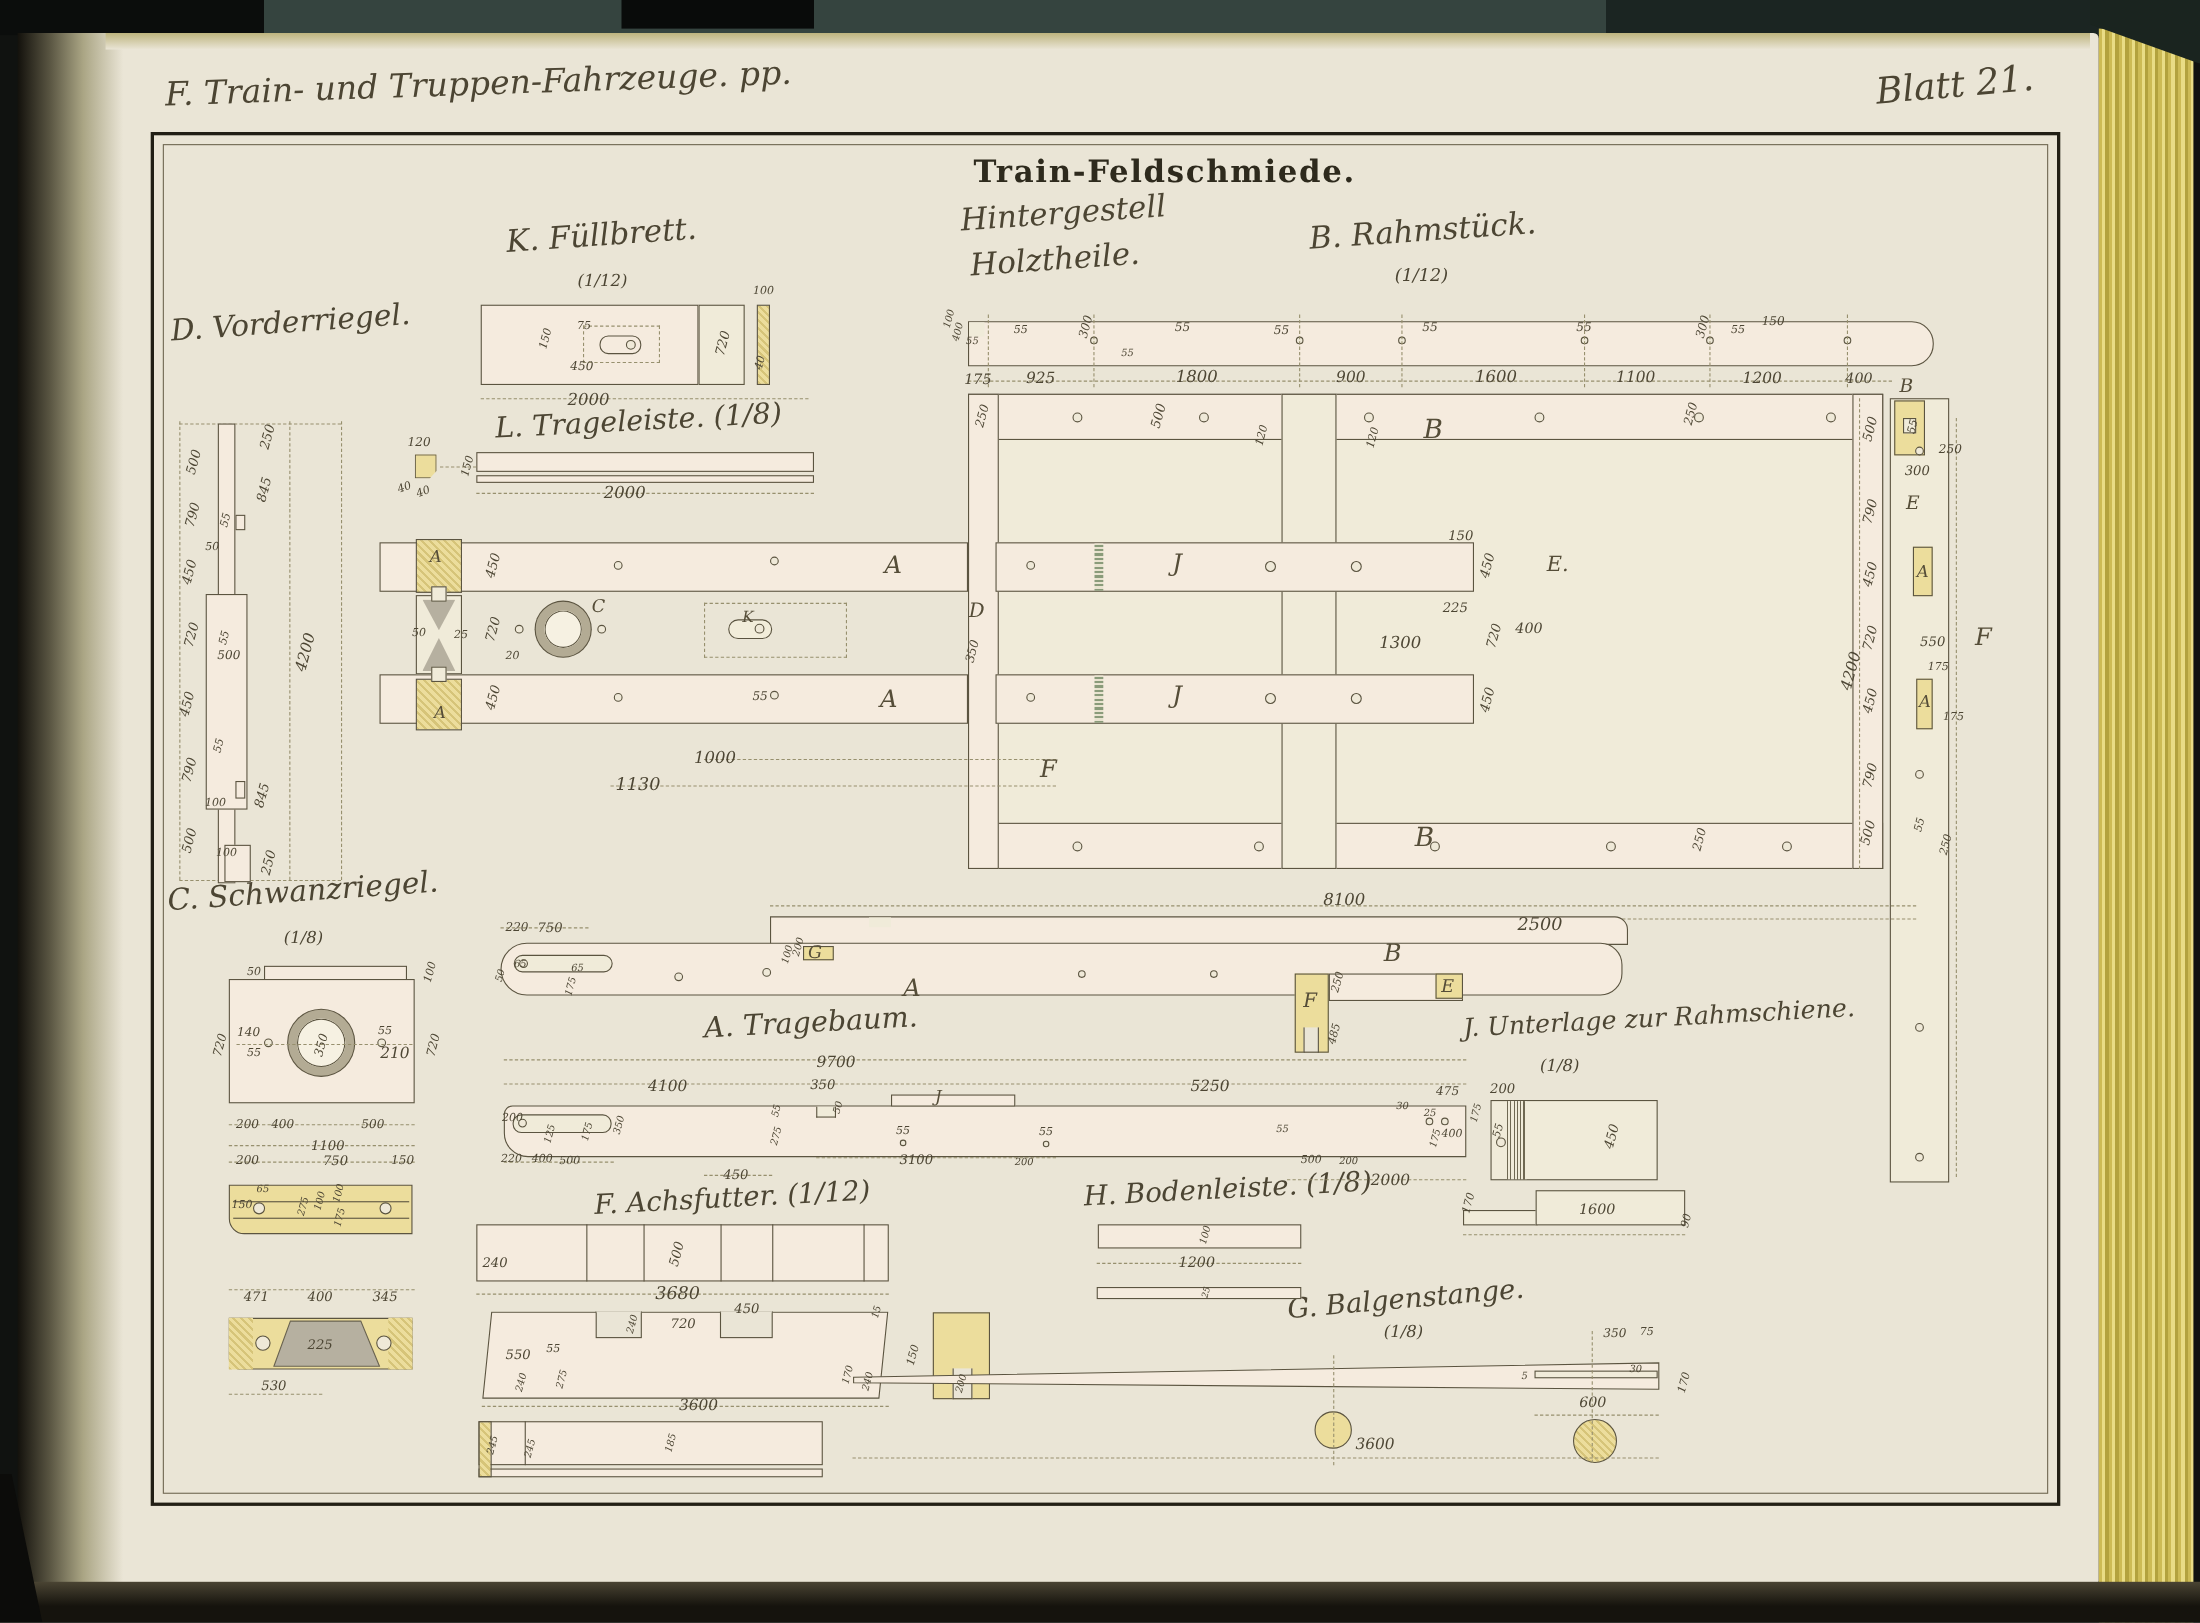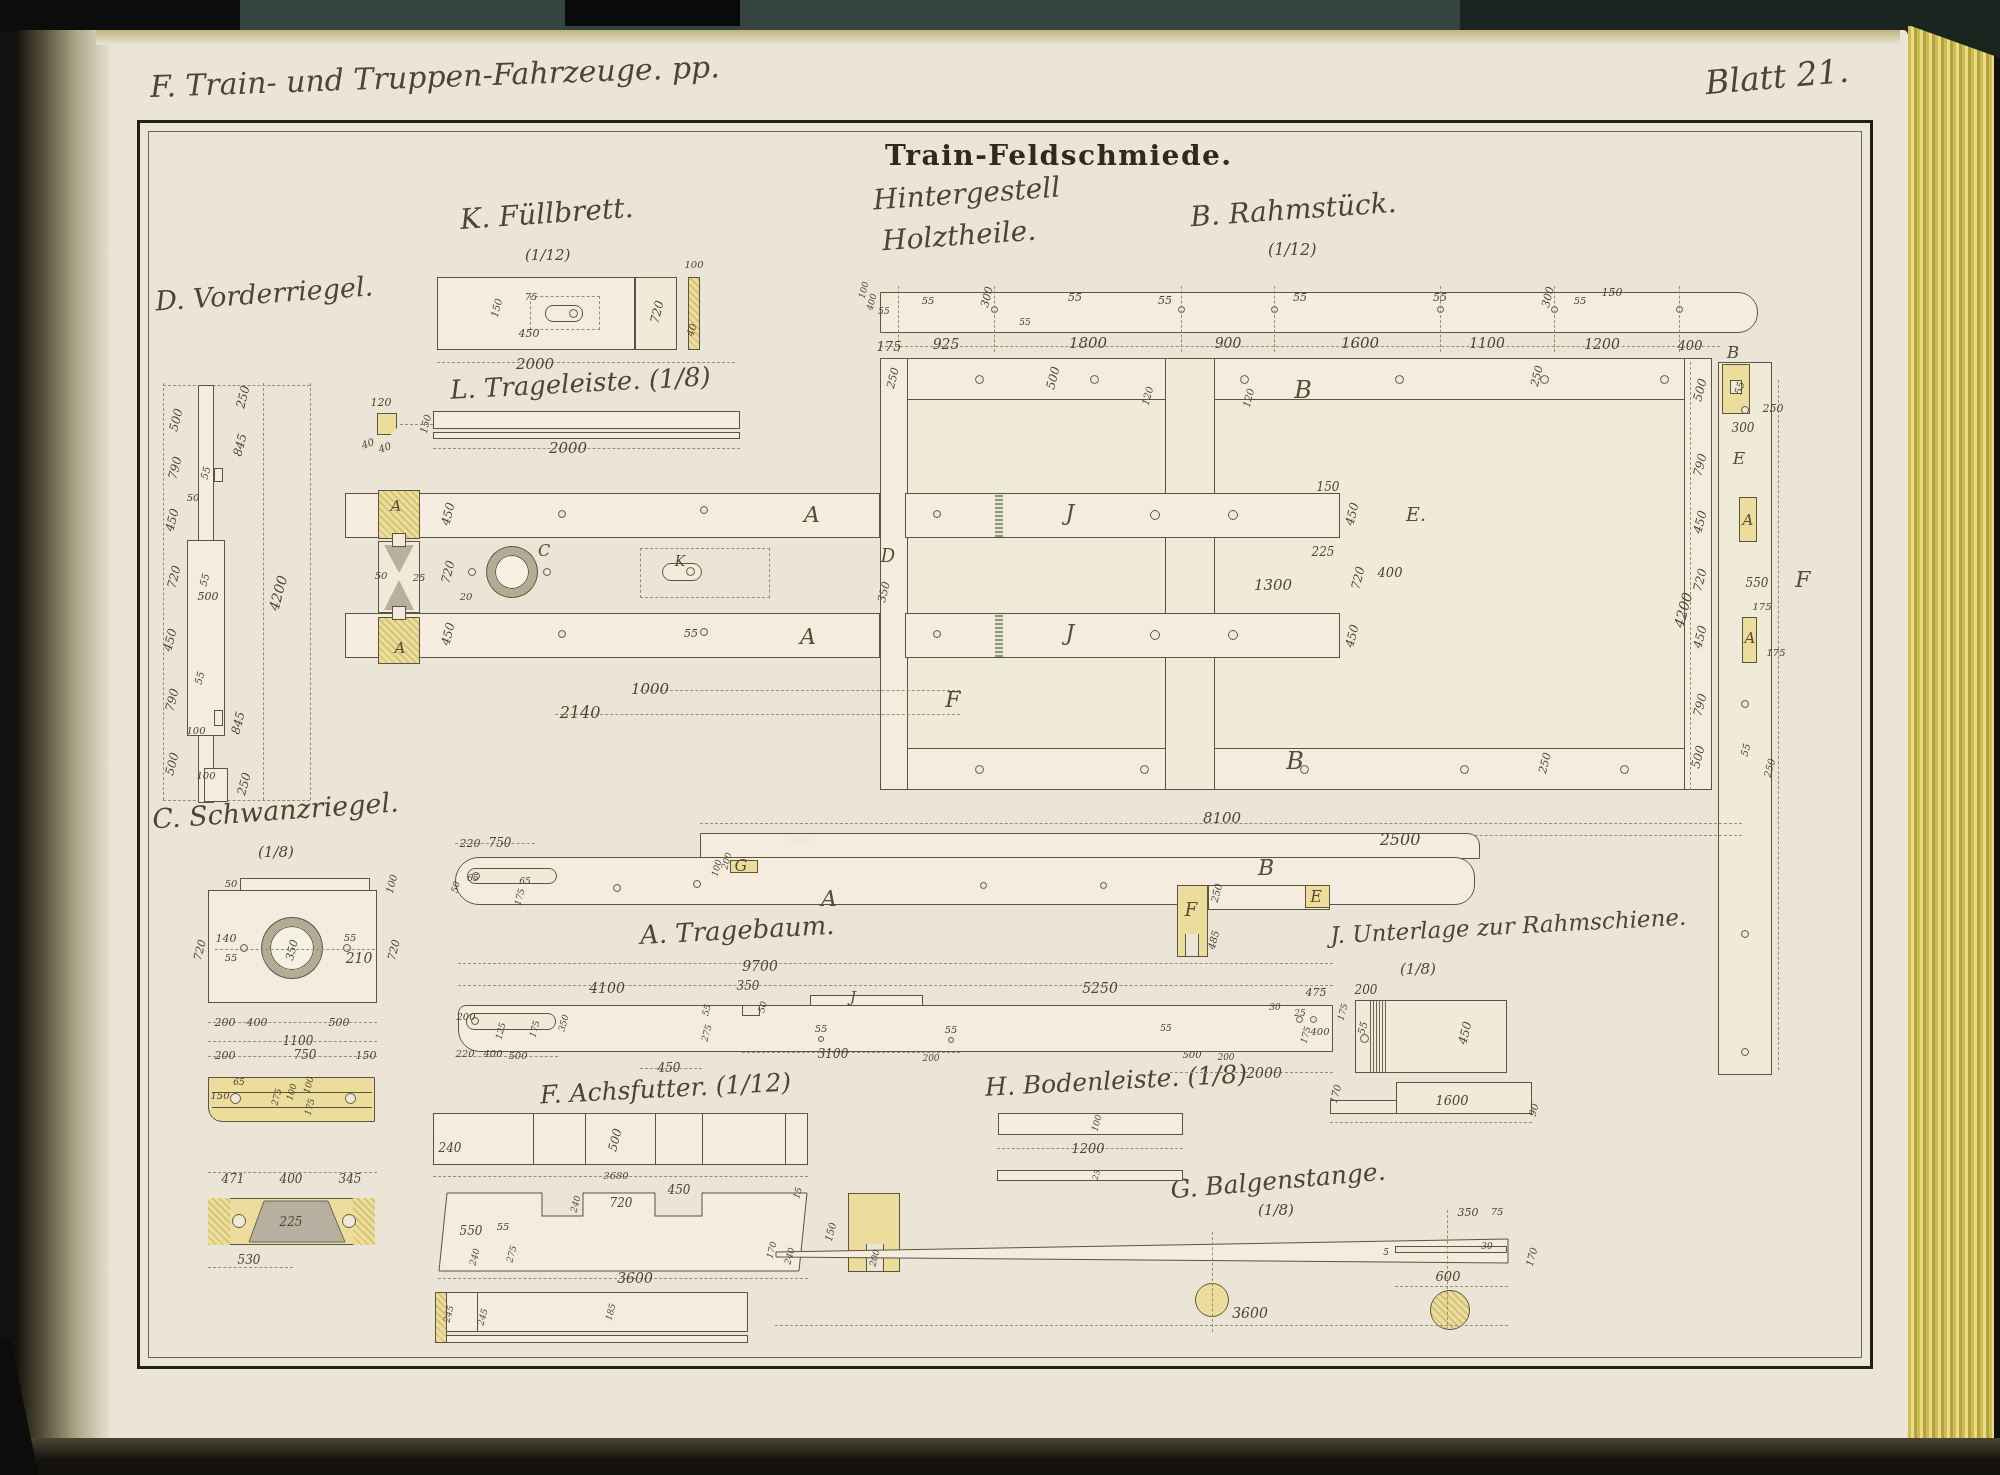--- a/index.html
+++ b/index.html
@@ -404,21 +404,21 @@
       <span class="lbl" style="left: 381px; top: 576px; font-size: 10px; transform: translate(-50%, -50%);">50</span>
       <span class="lbl" style="left: 419px; top: 578px; font-size: 10px; transform: translate(-50%, -50%);">25</span>
       <span class="lbl" style="left: 448px; top: 514px; font-size: 12px; transform: translate(-50%, -50%) rotate(-75deg);">450</span>
       <span class="lbl" style="left: 448px; top: 572px; font-size: 12px; transform: translate(-50%, -50%) rotate(-75deg);">720</span>
       <span class="lbl" style="left: 448px; top: 634px; font-size: 12px; transform: translate(-50%, -50%) rotate(-75deg);">450</span>
       <span class="lbl" style="left: 466px; top: 597px; font-size: 10px; transform: translate(-50%, -50%);">20</span>
       <span class="lbl script" style="left: 544px; top: 551px; font-size: 16px; transform: translate(-50%, -50%);">C</span>
       <span class="lbl script" style="left: 680px; top: 561px; font-size: 14px; transform: translate(-50%, -50%);">K</span>
       <span class="lbl" style="left: 691px; top: 633px; font-size: 11px; transform: translate(-50%, -50%);">55</span>
       <span class="lbl" style="left: 650px; top: 689px; font-size: 15px; transform: translate(-50%, -50%);">1000</span>
-      <span class="lbl" style="left: 580px; top: 713px; font-size: 16px; transform: translate(-50%, -50%);">2140</span>
+      <span class="lbl" style="left: 580px; top: 713px; font-size: 16px; transform: translate(-50%, -50%);">1130</span>
       <span class="lbl script" style="left: 1070px; top: 513px; font-size: 22px; transform: translate(-50%, -50%);">J</span>
       <span class="lbl script" style="left: 1070px; top: 633px; font-size: 22px; transform: translate(-50%, -50%);">J</span>
       <span class="lbl" style="left: 1328px; top: 487px; font-size: 12px; transform: translate(-50%, -50%);">150</span>
       <span class="lbl" style="left: 1352px; top: 514px; font-size: 12px; transform: translate(-50%, -50%) rotate(-75deg);">450</span>
       <span class="lbl" style="left: 1323px; top: 552px; font-size: 12px; transform: translate(-50%, -50%);">225</span>
       <span class="lbl" style="left: 1273px; top: 585px; font-size: 15px; transform: translate(-50%, -50%);">1300</span>
       <span class="lbl" style="left: 1358px; top: 578px; font-size: 12px; transform: translate(-50%, -50%) rotate(-75deg);">720</span>
       <span class="lbl" style="left: 1390px; top: 572px; font-size: 13px; transform: translate(-50%, -50%);">400</span>
       <span class="lbl" style="left: 1352px; top: 636px; font-size: 12px; transform: translate(-50%, -50%) rotate(-75deg);">450</span>
       <span class="lbl script" style="left: 1416px; top: 514px; font-size: 19px; transform: translate(-50%, -50%);">E.</span>
@@ -494,21 +494,21 @@
       <span class="lbl" style="left: 1166px; top: 1028px; font-size: 9px; transform: translate(-50%, -50%);">55</span>
       <span class="lbl" style="left: 1264px; top: 1073px; font-size: 14px; transform: translate(-50%, -50%);">2000</span>
       <span class="lbl" style="left: 1366px; top: 990px; font-size: 12px; transform: translate(-50%, -50%);">200</span>
       <span class="lbl" style="left: 1363px; top: 1028px; font-size: 10px; transform: translate(-50%, -50%) rotate(-75deg);">55</span>
       <span class="lbl" style="left: 1465px; top: 1033px; font-size: 12px; transform: translate(-50%, -50%) rotate(-75deg);">450</span>
       <span class="lbl" style="left: 1452px; top: 1100px; font-size: 13px; transform: translate(-50%, -50%);">1600</span>
       <span class="lbl" style="left: 1336px; top: 1094px; font-size: 10px; transform: translate(-50%, -50%) rotate(-75deg);">170</span>
       <span class="lbl" style="left: 1534px; top: 1110px; font-size: 10px; transform: translate(-50%, -50%) rotate(-75deg);">90</span>
       <span class="lbl" style="left: 450px; top: 1148px; font-size: 12px; transform: translate(-50%, -50%);">240</span>
       <span class="lbl" style="left: 615px; top: 1140px; font-size: 12px; transform: translate(-50%, -50%) rotate(-75deg);">500</span>
-      <span class="lbl" style="left: 616px; top: 1176px; font-size: 10px; transform: translate(-50%, -50%);">3680</span>
+      <span class="lbl" style="left: 616px; top: 1176px; font-size: 16px; transform: translate(-50%, -50%);">3680</span>
       <span class="lbl" style="left: 576px; top: 1204px; font-size: 9px; transform: translate(-50%, -50%) rotate(-75deg);">240</span>
       <span class="lbl" style="left: 621px; top: 1203px; font-size: 12px; transform: translate(-50%, -50%);">720</span>
       <span class="lbl" style="left: 679px; top: 1190px; font-size: 12px; transform: translate(-50%, -50%);">450</span>
       <span class="lbl" style="left: 798px; top: 1193px; font-size: 9px; transform: translate(-50%, -50%) rotate(-75deg);">15</span>
       <span class="lbl" style="left: 471px; top: 1231px; font-size: 12px; transform: translate(-50%, -50%);">550</span>
       <span class="lbl" style="left: 503px; top: 1227px; font-size: 10px; transform: translate(-50%, -50%);">55</span>
       <span class="lbl" style="left: 475px; top: 1257px; font-size: 9px; transform: translate(-50%, -50%) rotate(-75deg);">240</span>
       <span class="lbl" style="left: 512px; top: 1254px; font-size: 9px; transform: translate(-50%, -50%) rotate(-75deg);">275</span>
       <span class="lbl" style="left: 790px; top: 1256px; font-size: 9px; transform: translate(-50%, -50%) rotate(-75deg);">240</span>
       <span class="lbl" style="left: 831px; top: 1232px; font-size: 10px; transform: translate(-50%, -50%) rotate(-75deg);">150</span>

